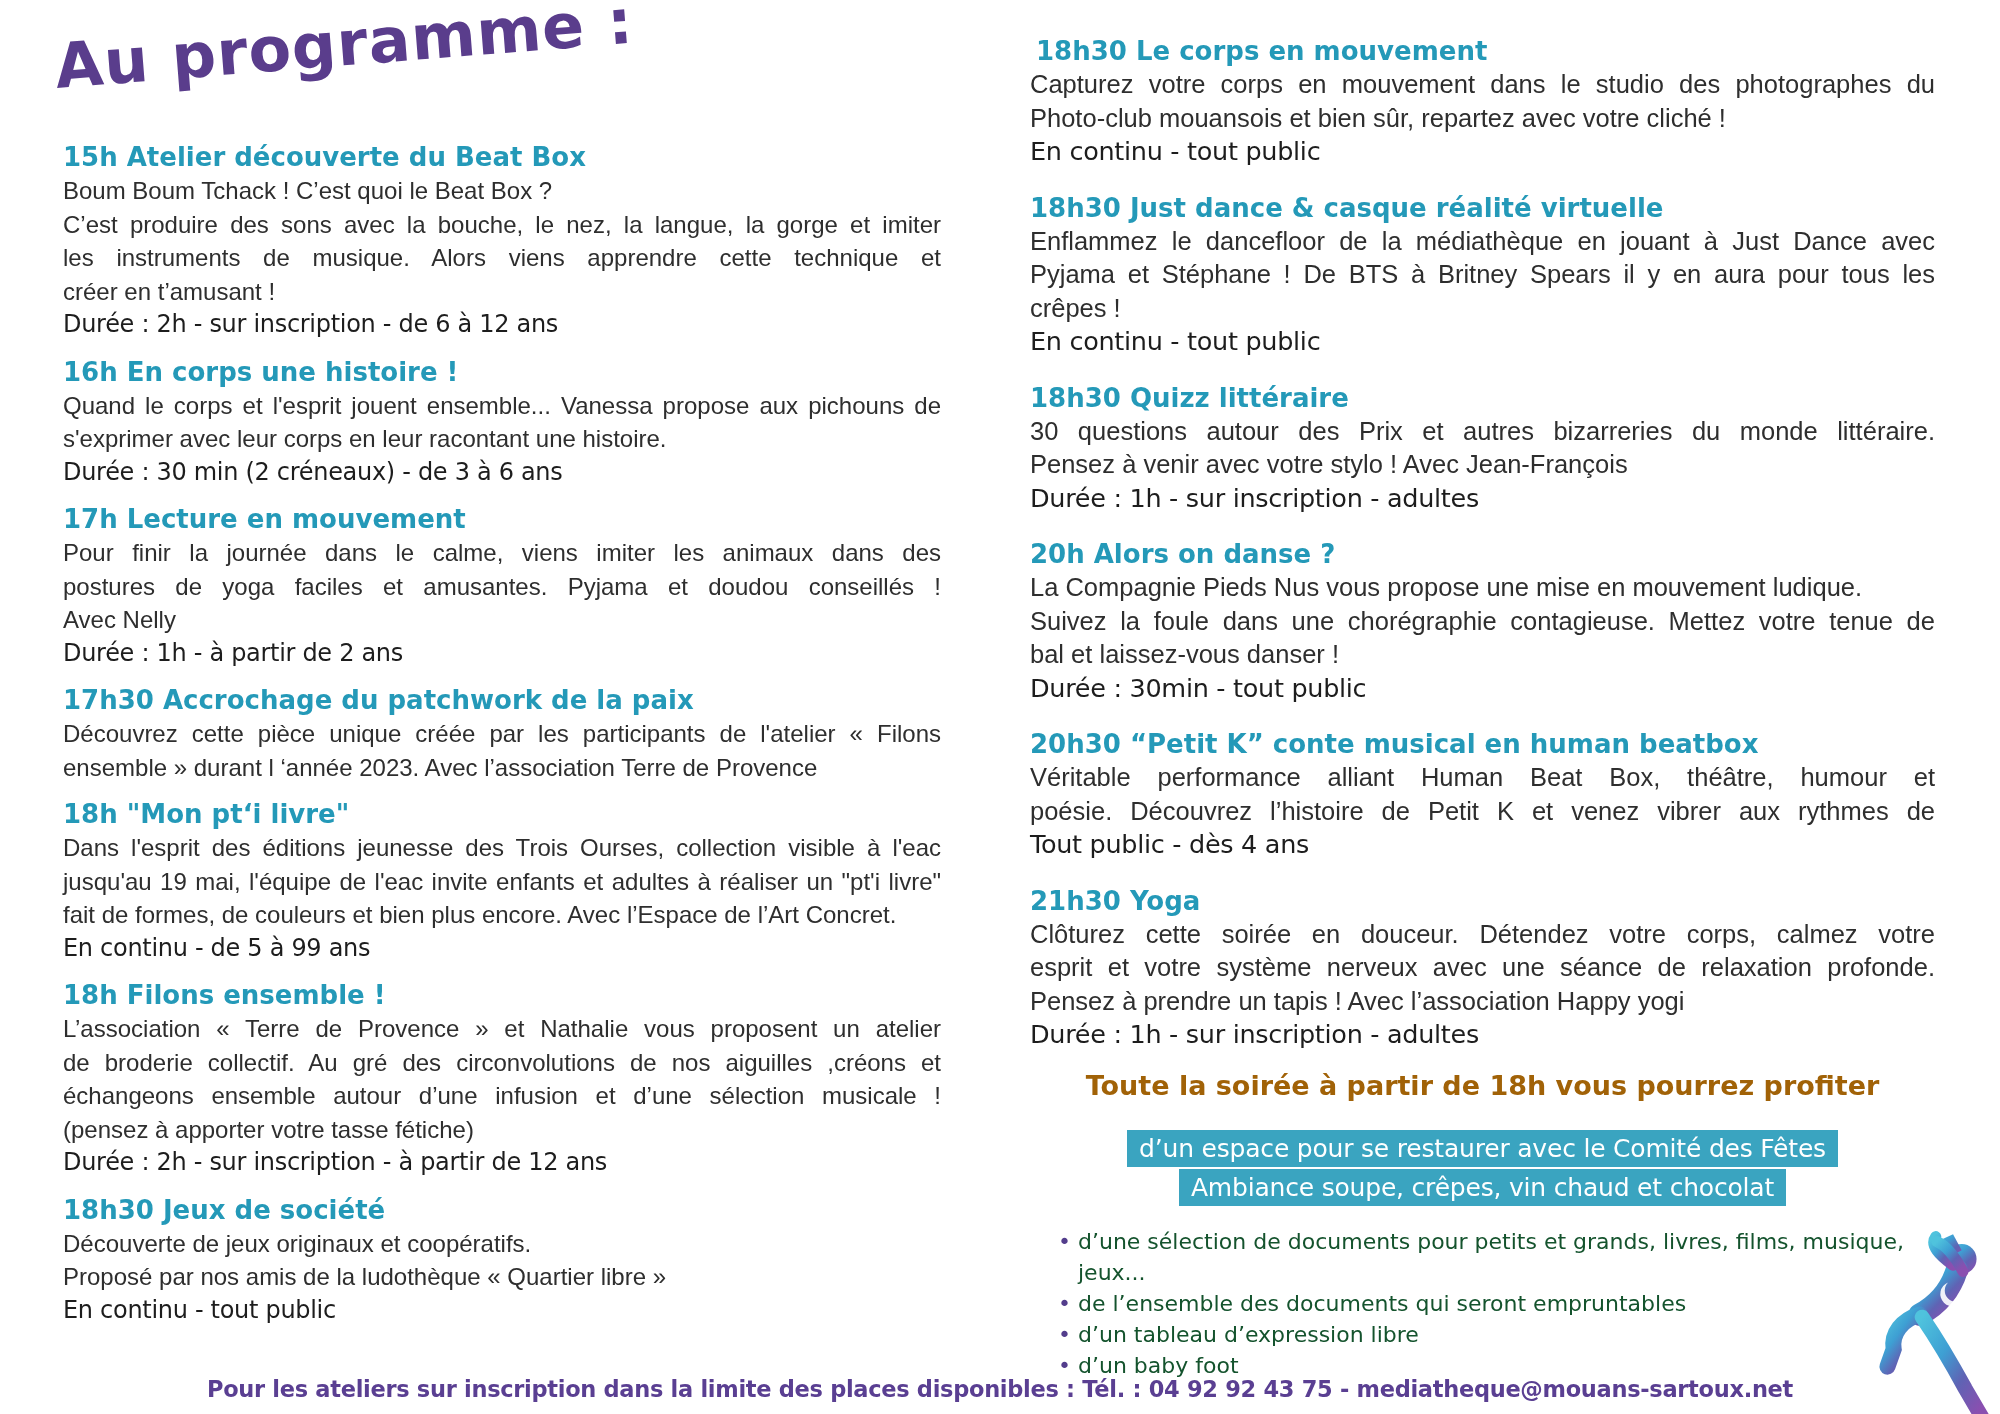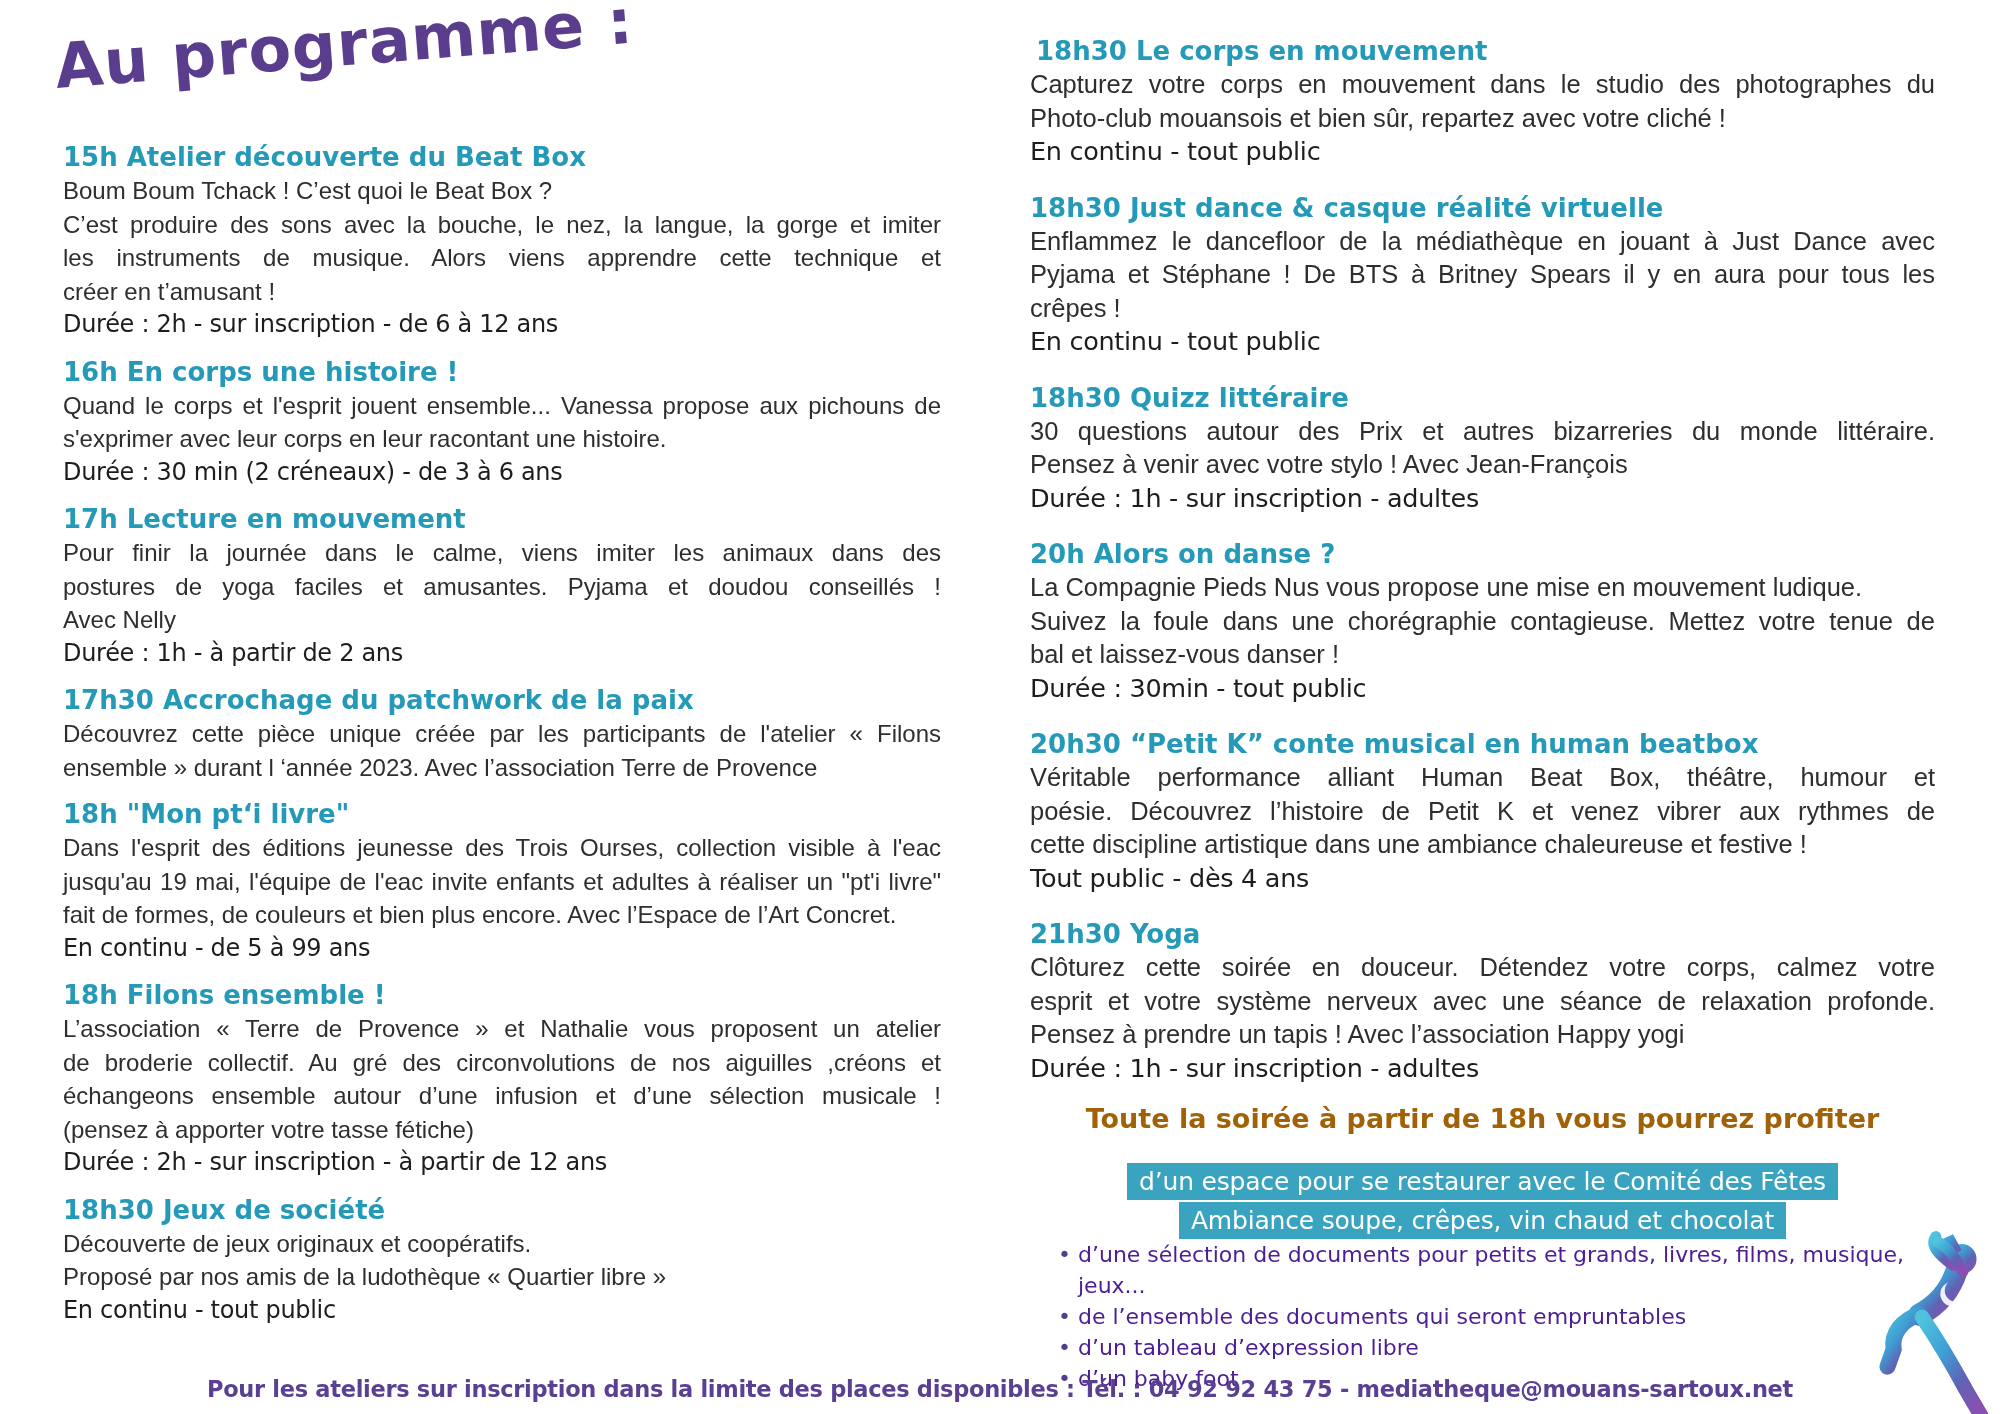--- a/index.html
+++ b/index.html
@@ -18,21 +18,21 @@
   .col-right .section:first-child .h{padding-left:6px;}
   .line{white-space:normal;}
   .line.j{text-align:justify;text-align-last:justify;}
   .meta{font-family:"DejaVu Sans",sans-serif;color:#1d1d1d;letter-spacing:-0.3px;}
   .evening{margin-top:16px;text-align:center;}
   .banner{font-family:"DejaVu Sans",sans-serif;font-weight:bold;color:#a16207;font-size:27px;line-height:36px;}
   .hl{display:table;margin:0 auto;background:#3aa4c0;color:#ffffff;font-size:25px;line-height:31px;
       padding:3px 12px;font-family:"DejaVu Sans",sans-serif;letter-spacing:-0.2px;}
   .hl.first{margin-top:26px;}
   .hl.second{margin-top:2px;}
-  .bullets{color:#4c1d95;font-size:22px;line-height:31px;
+  .bullets{margin-top:20px;color:#14532d;font-size:22px;line-height:31px;
            font-family:"DejaVu Sans",sans-serif;text-align:left;padding-left:26px;}
   .bullet{position:relative;padding-left:22px;}
   .bullet::before{content:"\2022";position:absolute;left:2px;top:0;color:#533d8c;}
   .footer{position:absolute;left:0;right:0;top:1376px;text-align:center;
           font-family:"DejaVu Sans",sans-serif;font-weight:bold;color:#5a3f92;
           font-size:22.5px;letter-spacing:-0.3px;}
   .dancer{position:absolute;right:-8px;bottom:-12px;width:152px;height:198px;}
 </style>
 </head>
 <body>
@@ -128,21 +128,20 @@
       <div class="line">La Compagnie Pieds Nus vous propose une mise en mouvement ludique.</div>
       <div class="line j">Suivez la foule dans une chorégraphie contagieuse. Mettez votre tenue de</div>
       <div class="line">bal et laissez-vous danser !</div>
       <div class="line meta">Durée : 30min - tout public</div>
     </div>
 
     <div class="section">
       <div class="h">20h30 “Petit K” conte musical en human beatbox</div>
       <div class="line j">Véritable performance alliant Human Beat Box, théâtre, humour et</div>
       <div class="line j">poésie. Découvrez l’histoire de Petit K et venez vibrer aux rythmes de</div>
-      <div class="line">cette discipline artistique dans une ambiance chaleureuse et festive !</div>
       <div class="line meta">Tout public - dès 4 ans</div>
     </div>
 
     <div class="section">
       <div class="h">21h30 Yoga</div>
       <div class="line j">Clôturez cette soirée en douceur. Détendez votre corps, calmez votre</div>
       <div class="line j">esprit et votre système nerveux avec une séance de relaxation profonde.</div>
       <div class="line">Pensez à prendre un tapis ! Avec l’association Happy yogi</div>
       <div class="line meta">Durée : 1h - sur inscription - adultes</div>
     </div>

